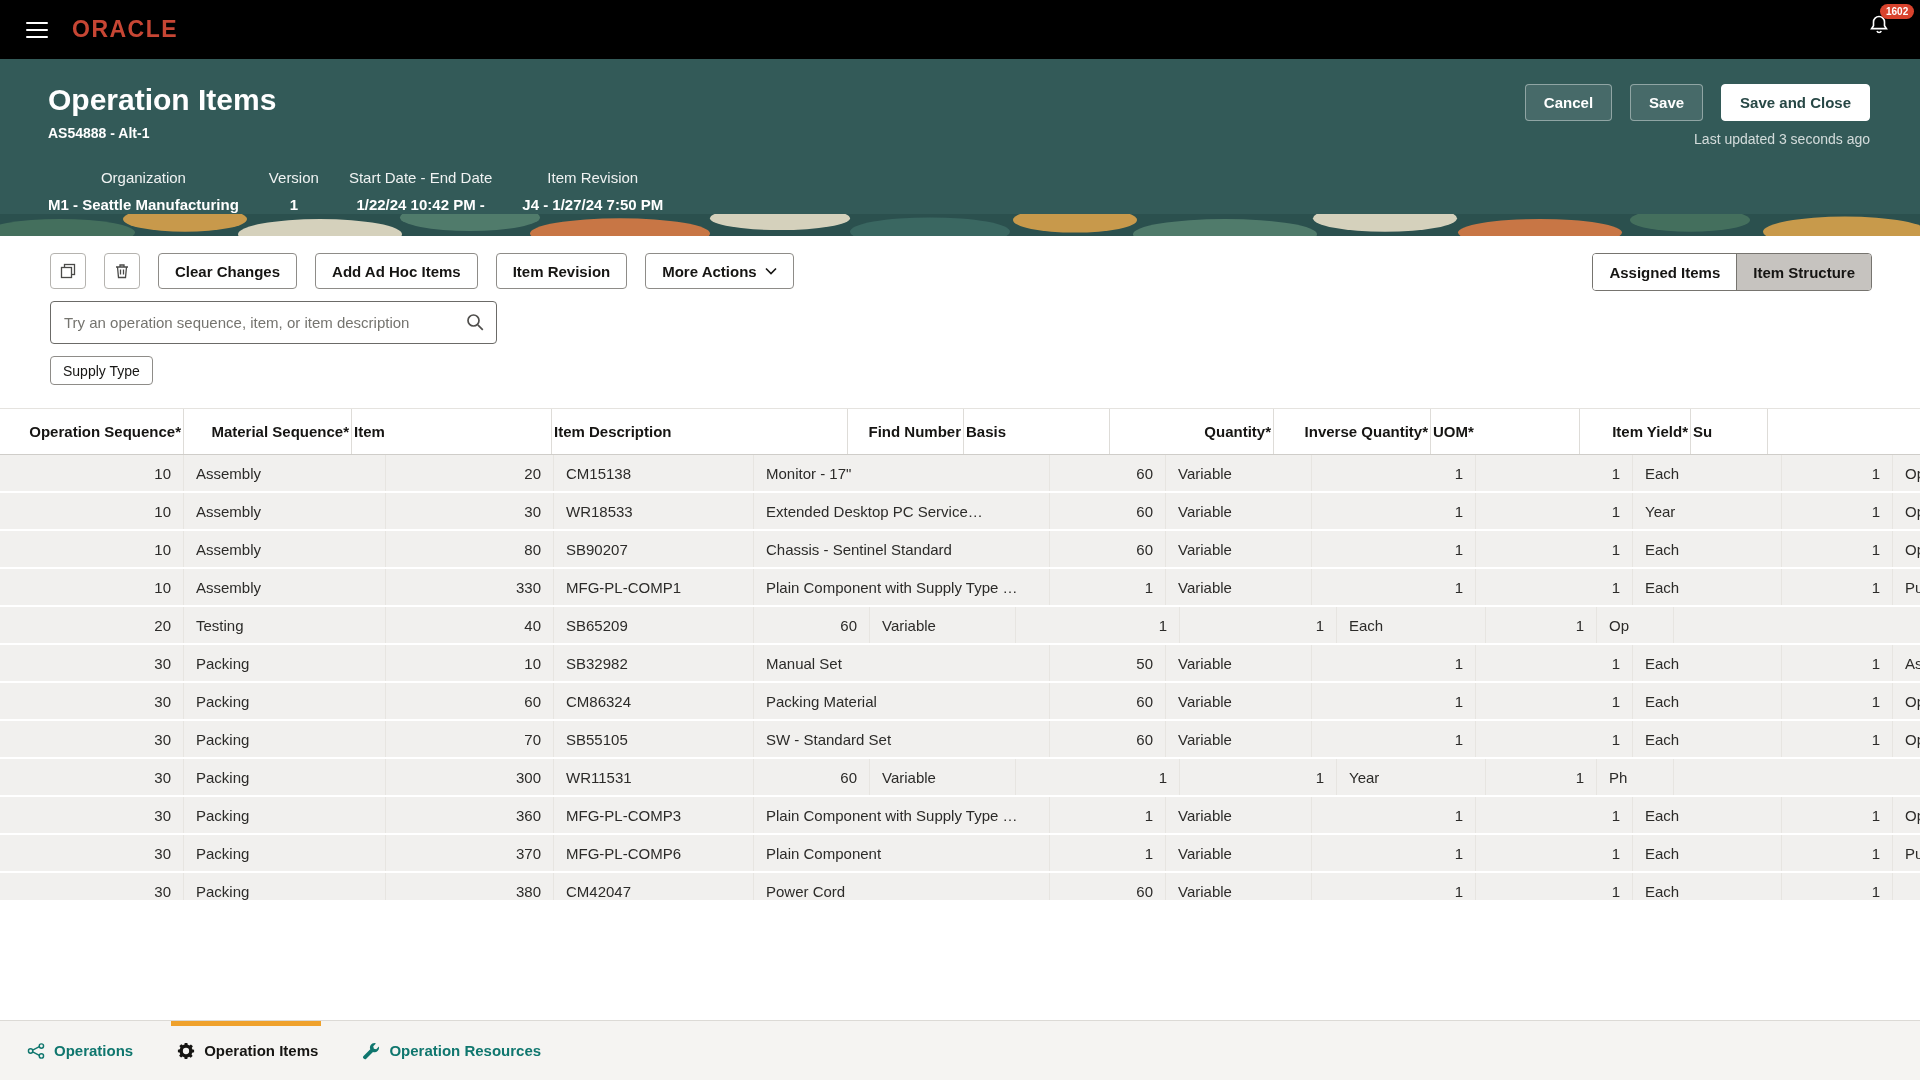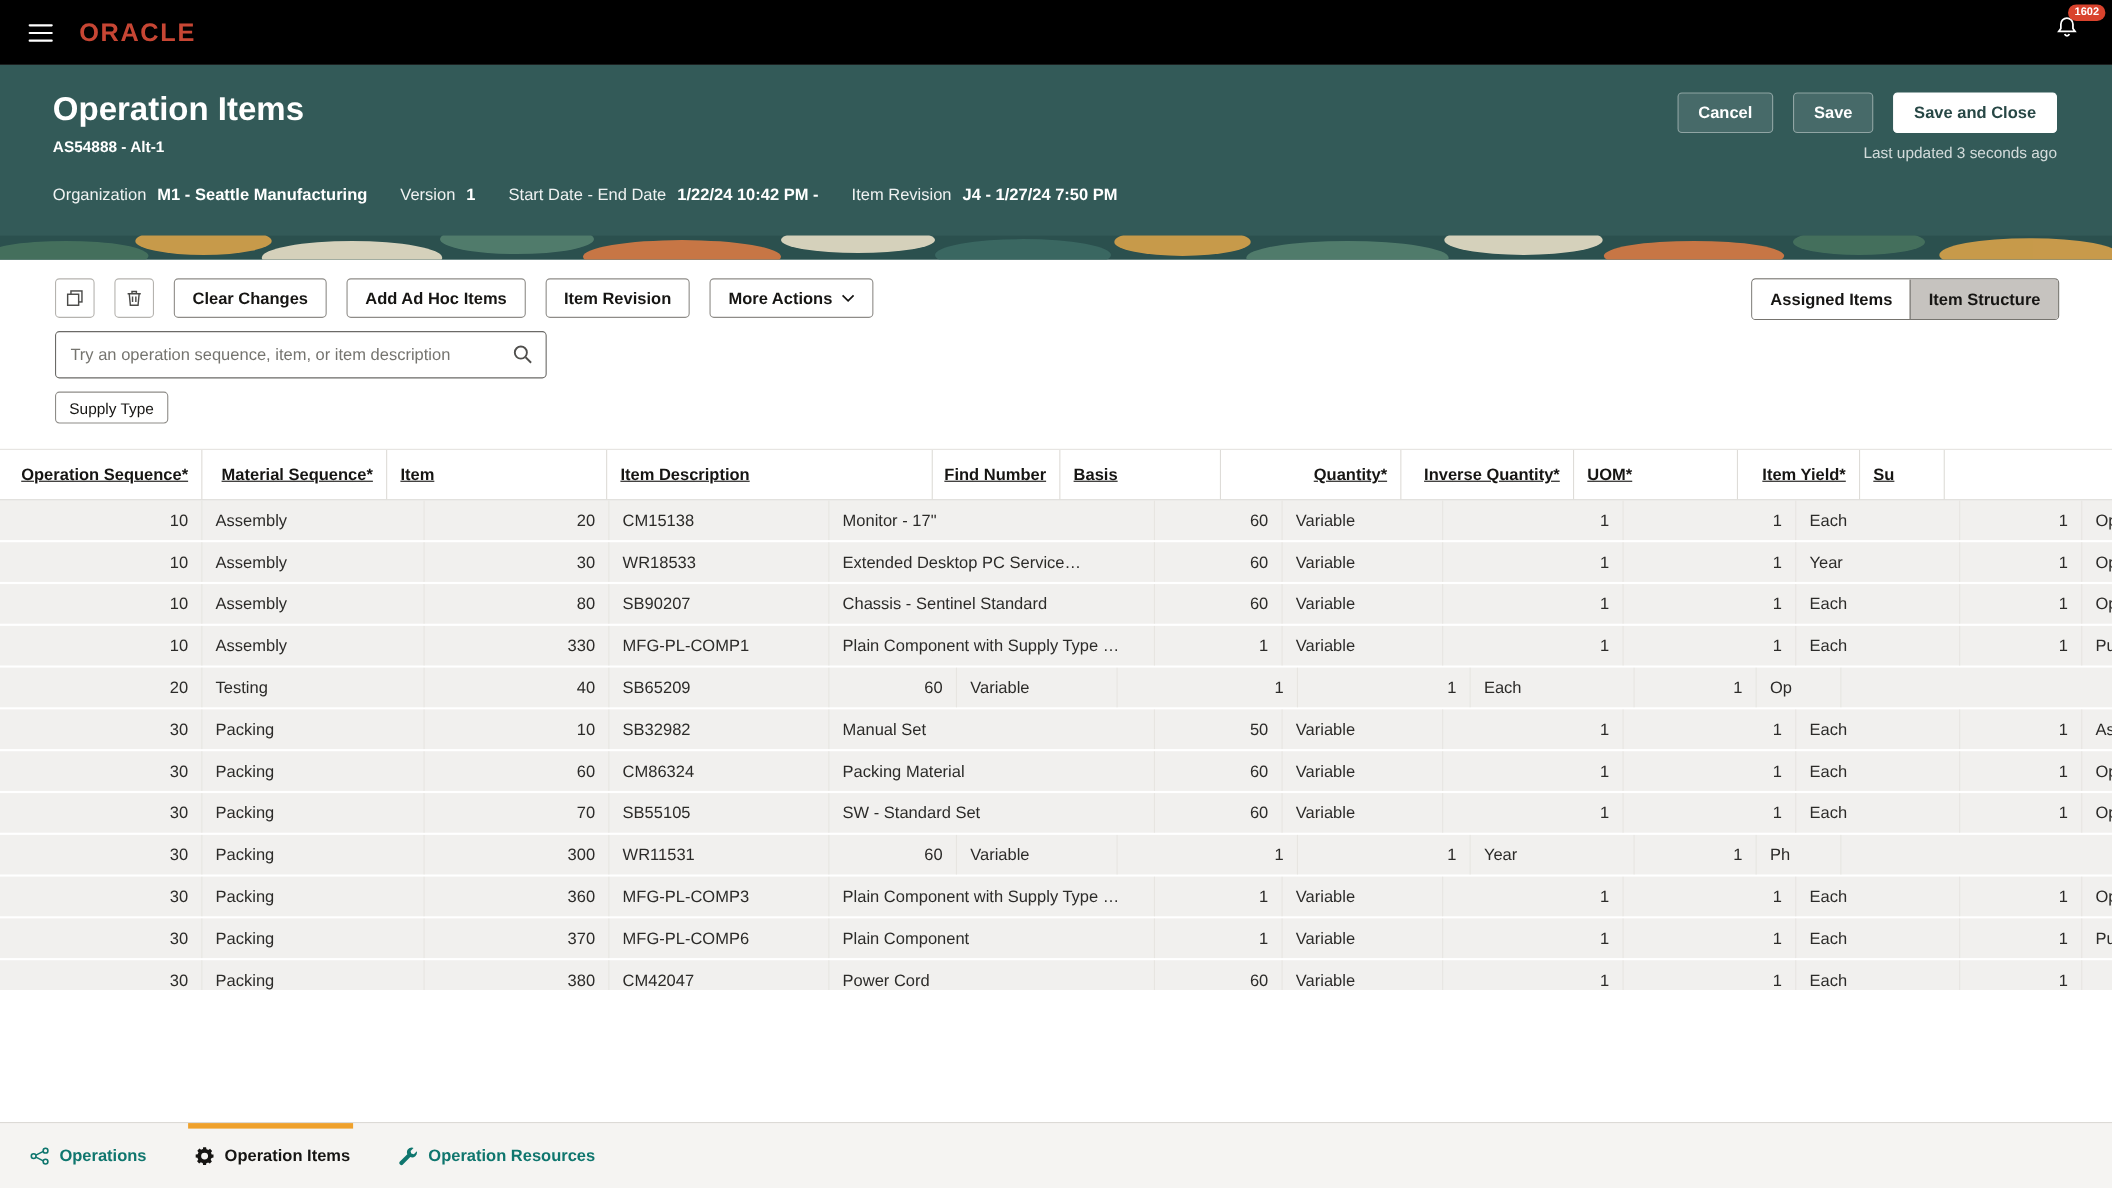--- a/index.html
+++ b/index.html
@@ -23,21 +23,21 @@
   .header { position:absolute; top:59px; left:0; width:1920px; height:177px; background:#335a58; color:#fff; }
   .page-title { position:absolute; top:24px; left:48px; font-size:30px; font-weight:700; }
   .page-subtitle { position:absolute; top:66px; left:48px; font-size:14px; font-weight:700; }
   .header-actions { position:absolute; top:25px; right:50px; display:flex; gap:18px; }
   .hbtn { height:37px; padding:0 18px; border-radius:4px; font-size:15px; font-weight:600;
           display:flex; align-items:center; color:#fff; background:rgba(255,255,255,0.10);
           border:1px solid rgba(255,255,255,0.40); cursor:pointer; white-space:nowrap; }
   .hbtn.primary { background:#fff; color:#274745; border-color:#fff; }
   .last-updated { position:absolute; top:72px; right:50px; font-size:14px; color:rgba(255,255,255,0.78); }
   .info-row { position:absolute; top:110px; left:48px; display:flex; gap:30px; font-size:15px; align-items:center; }
-  .info-group { display:flex; gap:10px; align-items:center; white-space:nowrap; }
+  .info-group { display:flex; gap:10px; align-items:center; white-space:nowrap;flex-direction:column; }
   .info-label { font-weight:400; color:rgba(255,255,255,0.92); }
   .info-value { font-weight:700; }
   .pattern { position:absolute; bottom:0; left:0; width:1920px; height:22px; display:block; }
 
   
   .toolbar { position:absolute; top:253px; left:50px; display:flex; gap:18px; align-items:center; }
   .tbtn { height:36px; padding:17px 16px; background:#fff; border:1px solid #8e8c88; border-radius:4px;
           font-size:15px; font-weight:600; color:#161513; display:flex; align-items:center; gap:8px;
           cursor:pointer; white-space:nowrap; }
   .tbtn.iconic { width:36px; padding:0; justify-content:center; border-color:#b5b3af; }
@@ -54,22 +54,22 @@
   .search-input::placeholder { color:#75746f; }
   .search-icon { position:absolute; right:12px; top:11px; }
   .chip { position:absolute; top:356px; left:50px; height:29px; padding:0 12px; background:#fff;
           border:1px solid #8e8c88; border-radius:4px; font-size:14px; display:flex; align-items:center;
           cursor:pointer; }
 
   
   .table { position:absolute; top:408px; left:0; width:1920px; height:492px; overflow:hidden;
            border-top:1px solid #e5e3df; }
   .thead { display:flex; height:46px; background:#fff; border-bottom:1px solid #cfcdc9; width:1970px; }
-  .th { flex:none; display:flex; align-items:center; padding:0 12px; font-size:15px; font-weight:700;
-        border-right:1px solid #dedcd8; white-space:nowrap; overflow:hidden; cursor:pointer;text-decoration:underline; }
+  .th { flex:none; display:flex; align-items:center; padding:0 2px; font-size:15px; font-weight:700;
+        border-right:1px solid #dedcd8; white-space:nowrap; overflow:hidden; cursor:pointer; }
   .tr { display:flex; height:38px; background:#f1f0ee; border-bottom:2px solid #fff; width:1970px; cursor:pointer; }
   .td { flex:none; display:flex; align-items:center; padding:0 12px; font-size:15px; color:#2c2b29;
         border-right:1px solid #e7e5e1; white-space:nowrap; overflow:hidden; }
   .num { justify-content:flex-end; }
   .c0{width:184px}.c1{width:202px}.c2{width:168px}.c3{width:200px}.c4{width:296px}.c5{width:116px}
   .c6{width:146px}.c7{width:164px}.c8{width:157px}.c9{width:149px}.c10{width:111px}.c11{width:77px}
 
   
   .footer { position:absolute; top:1020px; left:0; width:1920px; height:60px; background:#f5f4f2;
             border-top:1px solid #dcdad6; display:flex; align-items:center; padding-left:27px; gap:44px; }

